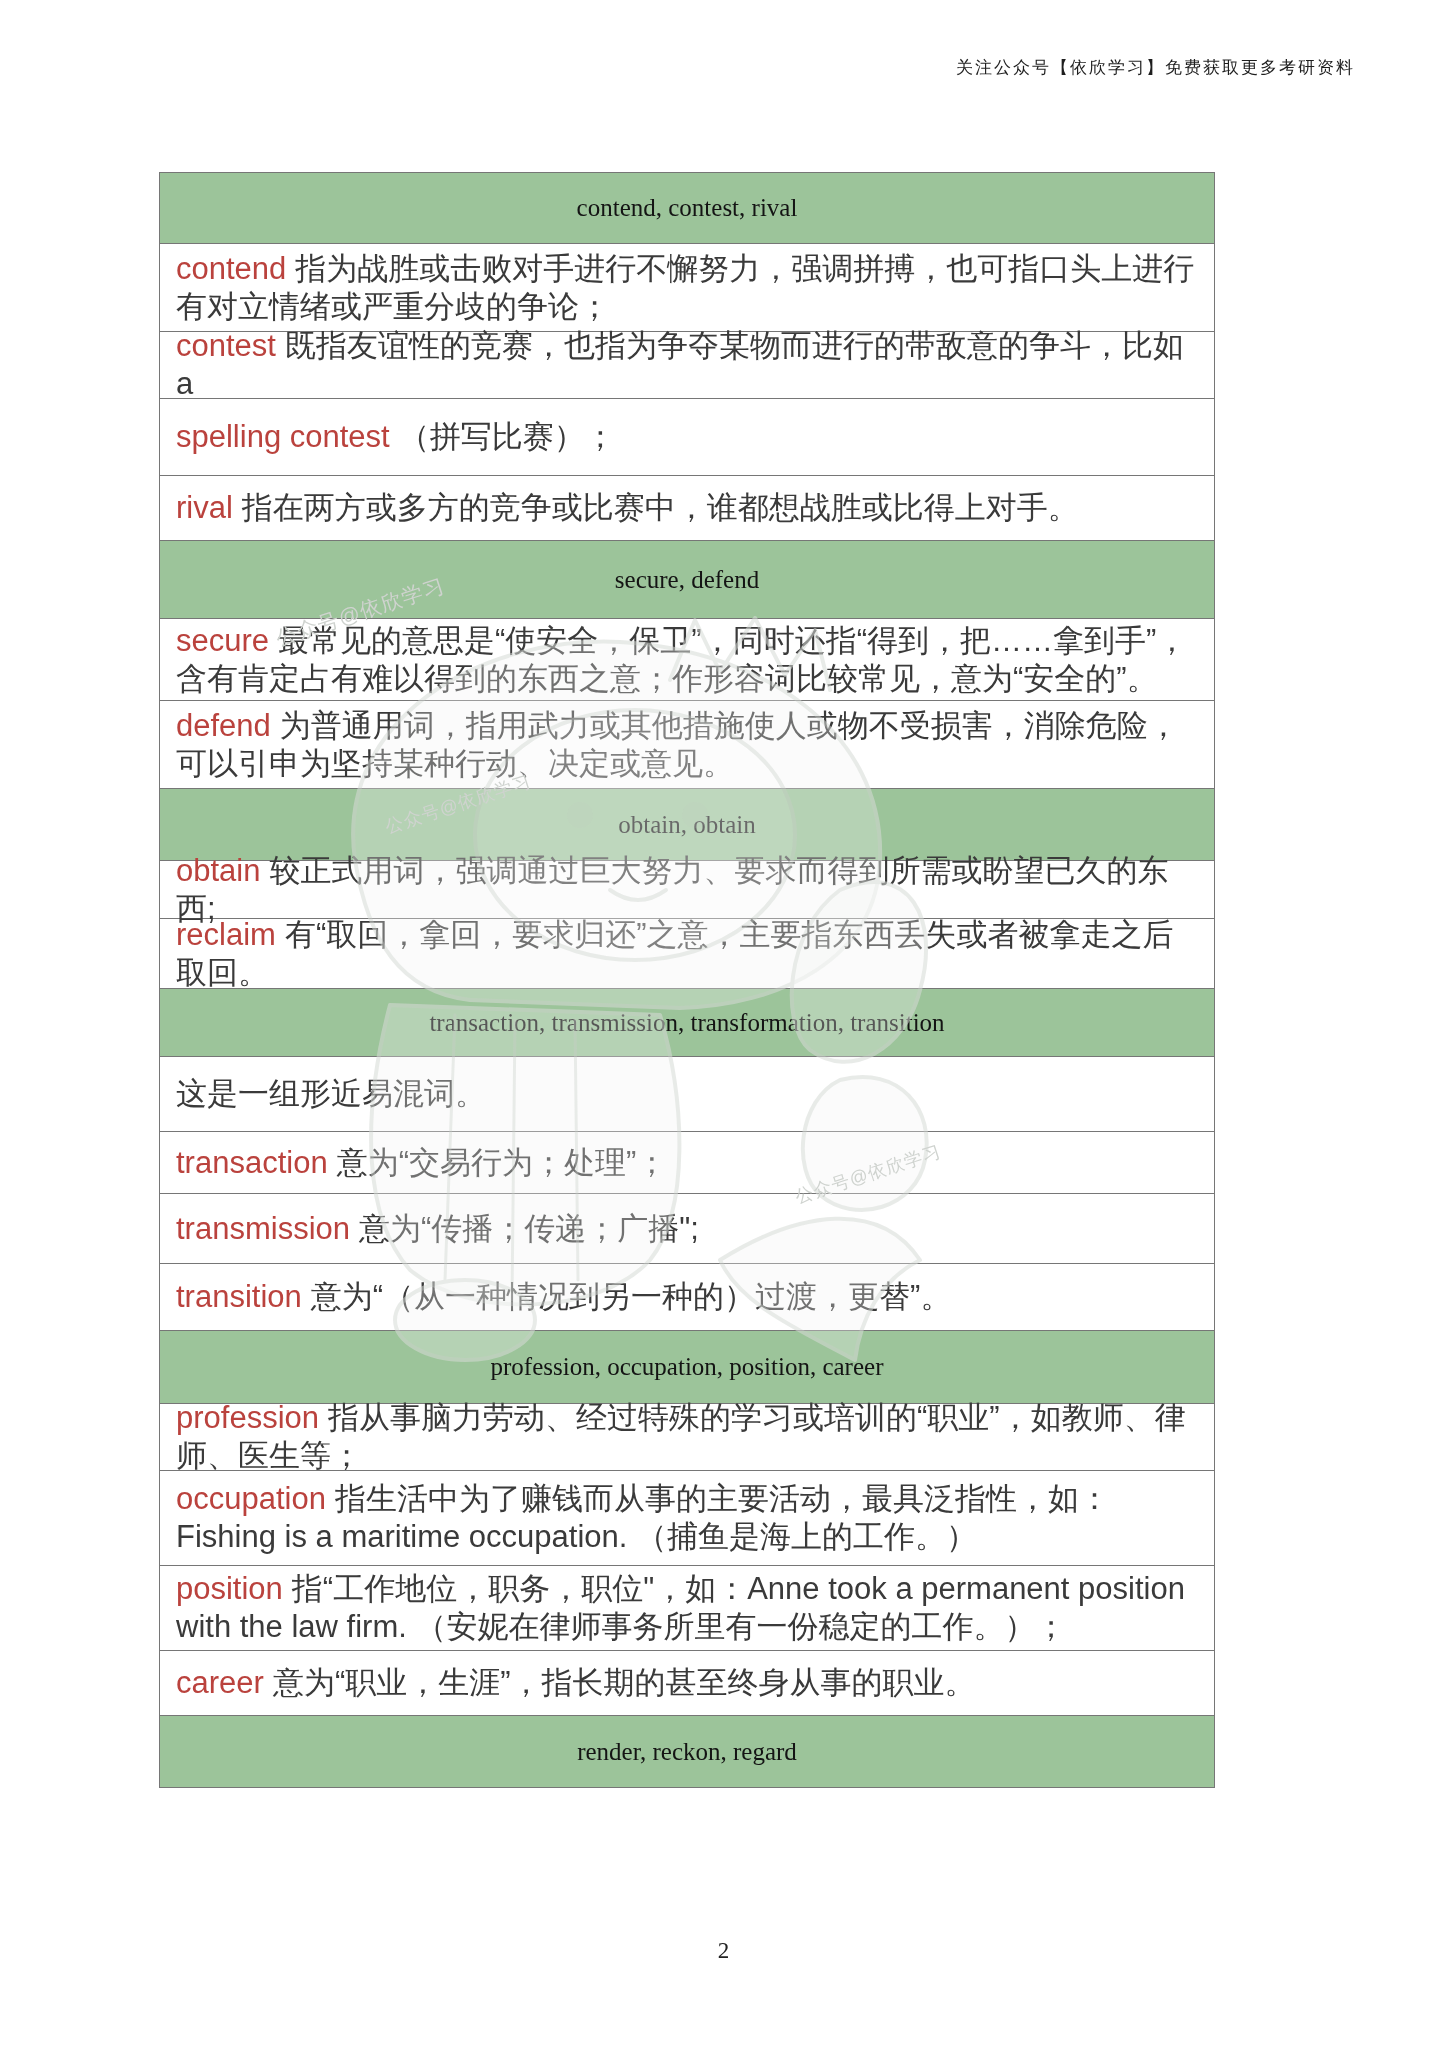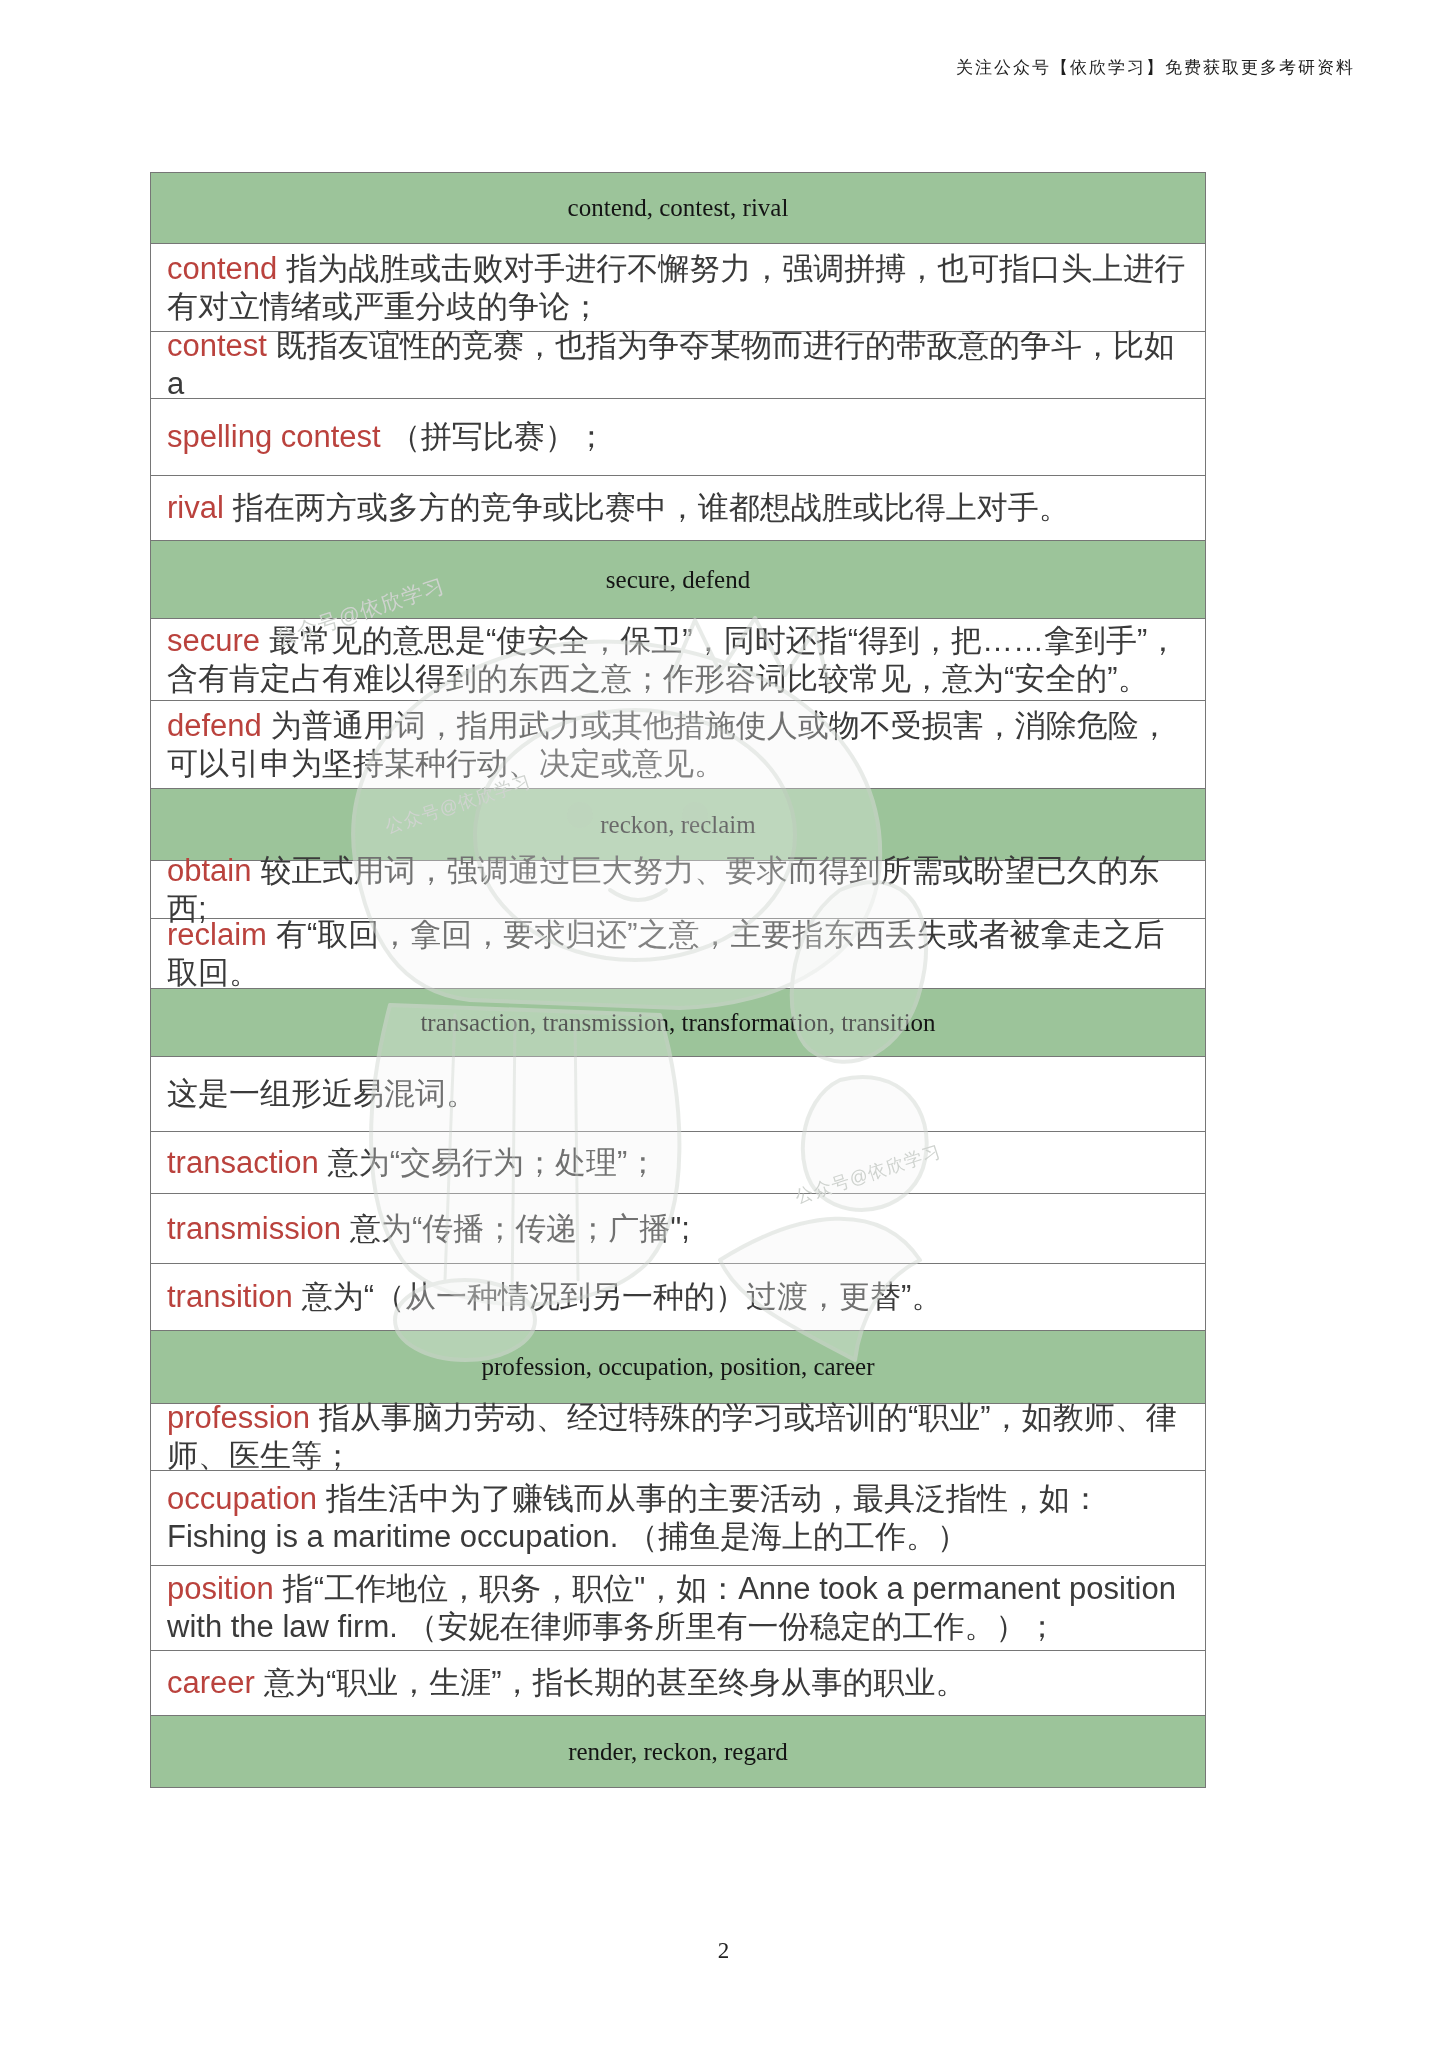--- a/index.html
+++ b/index.html
@@ -14,21 +14,21 @@
     position:absolute;
     top:56px; right:92px;
     font-family:"DejaVu Serif","Liberation Serif",serif;
     font-size:17px;
     letter-spacing:2px;
     color:#1e1e1e;
     z-index:2;
   }
   .vocab-table {
     position:absolute;
-    left:150px; top:172px;
+    left:159px; top:172px;
     width:1056px;
     border:1px solid var(--border,#767676);
     border-bottom:none;
     z-index:2;
     background:transparent;
   }
   .row {
     border-bottom:1px solid var(--border,#767676);
     display:flex;
     align-items:center;
@@ -125,21 +125,21 @@
       <div class="row header" style="height: 78px;">
         <span>secure, defend</span>
       </div>
       <div class="row body" style="height: 82px;">
         <div class="cell"><span class="word">secure</span>最常见的意思是“使安全，保卫”，同时还指“得到，把……拿到手”，含有肯定占有难以得到的东西之意；作形容词比较常见，意为“安全的”。</div>
       </div>
       <div class="row body" style="height: 88px;">
         <div class="cell"><span class="word">defend</span>为普通用词，指用武力或其他措施使人或物不受损害，消除危险，可以引申为坚持某种行动、决定或意见。</div>
       </div>
       <div class="row header" style="height: 72px;">
-        <span>reckon, reclaim</span>
+        <span>obtain, obtain</span>
       </div>
       <div class="row body" style="height: 58px;">
         <div class="cell"><span class="word">obtain</span>较正式用词，强调通过巨大努力、要求而得到所需或盼望已久的东西;</div>
       </div>
       <div class="row body" style="height: 70px;">
         <div class="cell"><span class="word">reclaim</span>有“取回，拿回，要求归还”之意，主要指东西丢失或者被拿走之后取回。</div>
       </div>
       <div class="row header" style="height: 68px;">
         <span>transaction, transmission, transformation, transition</span>
       </div>

